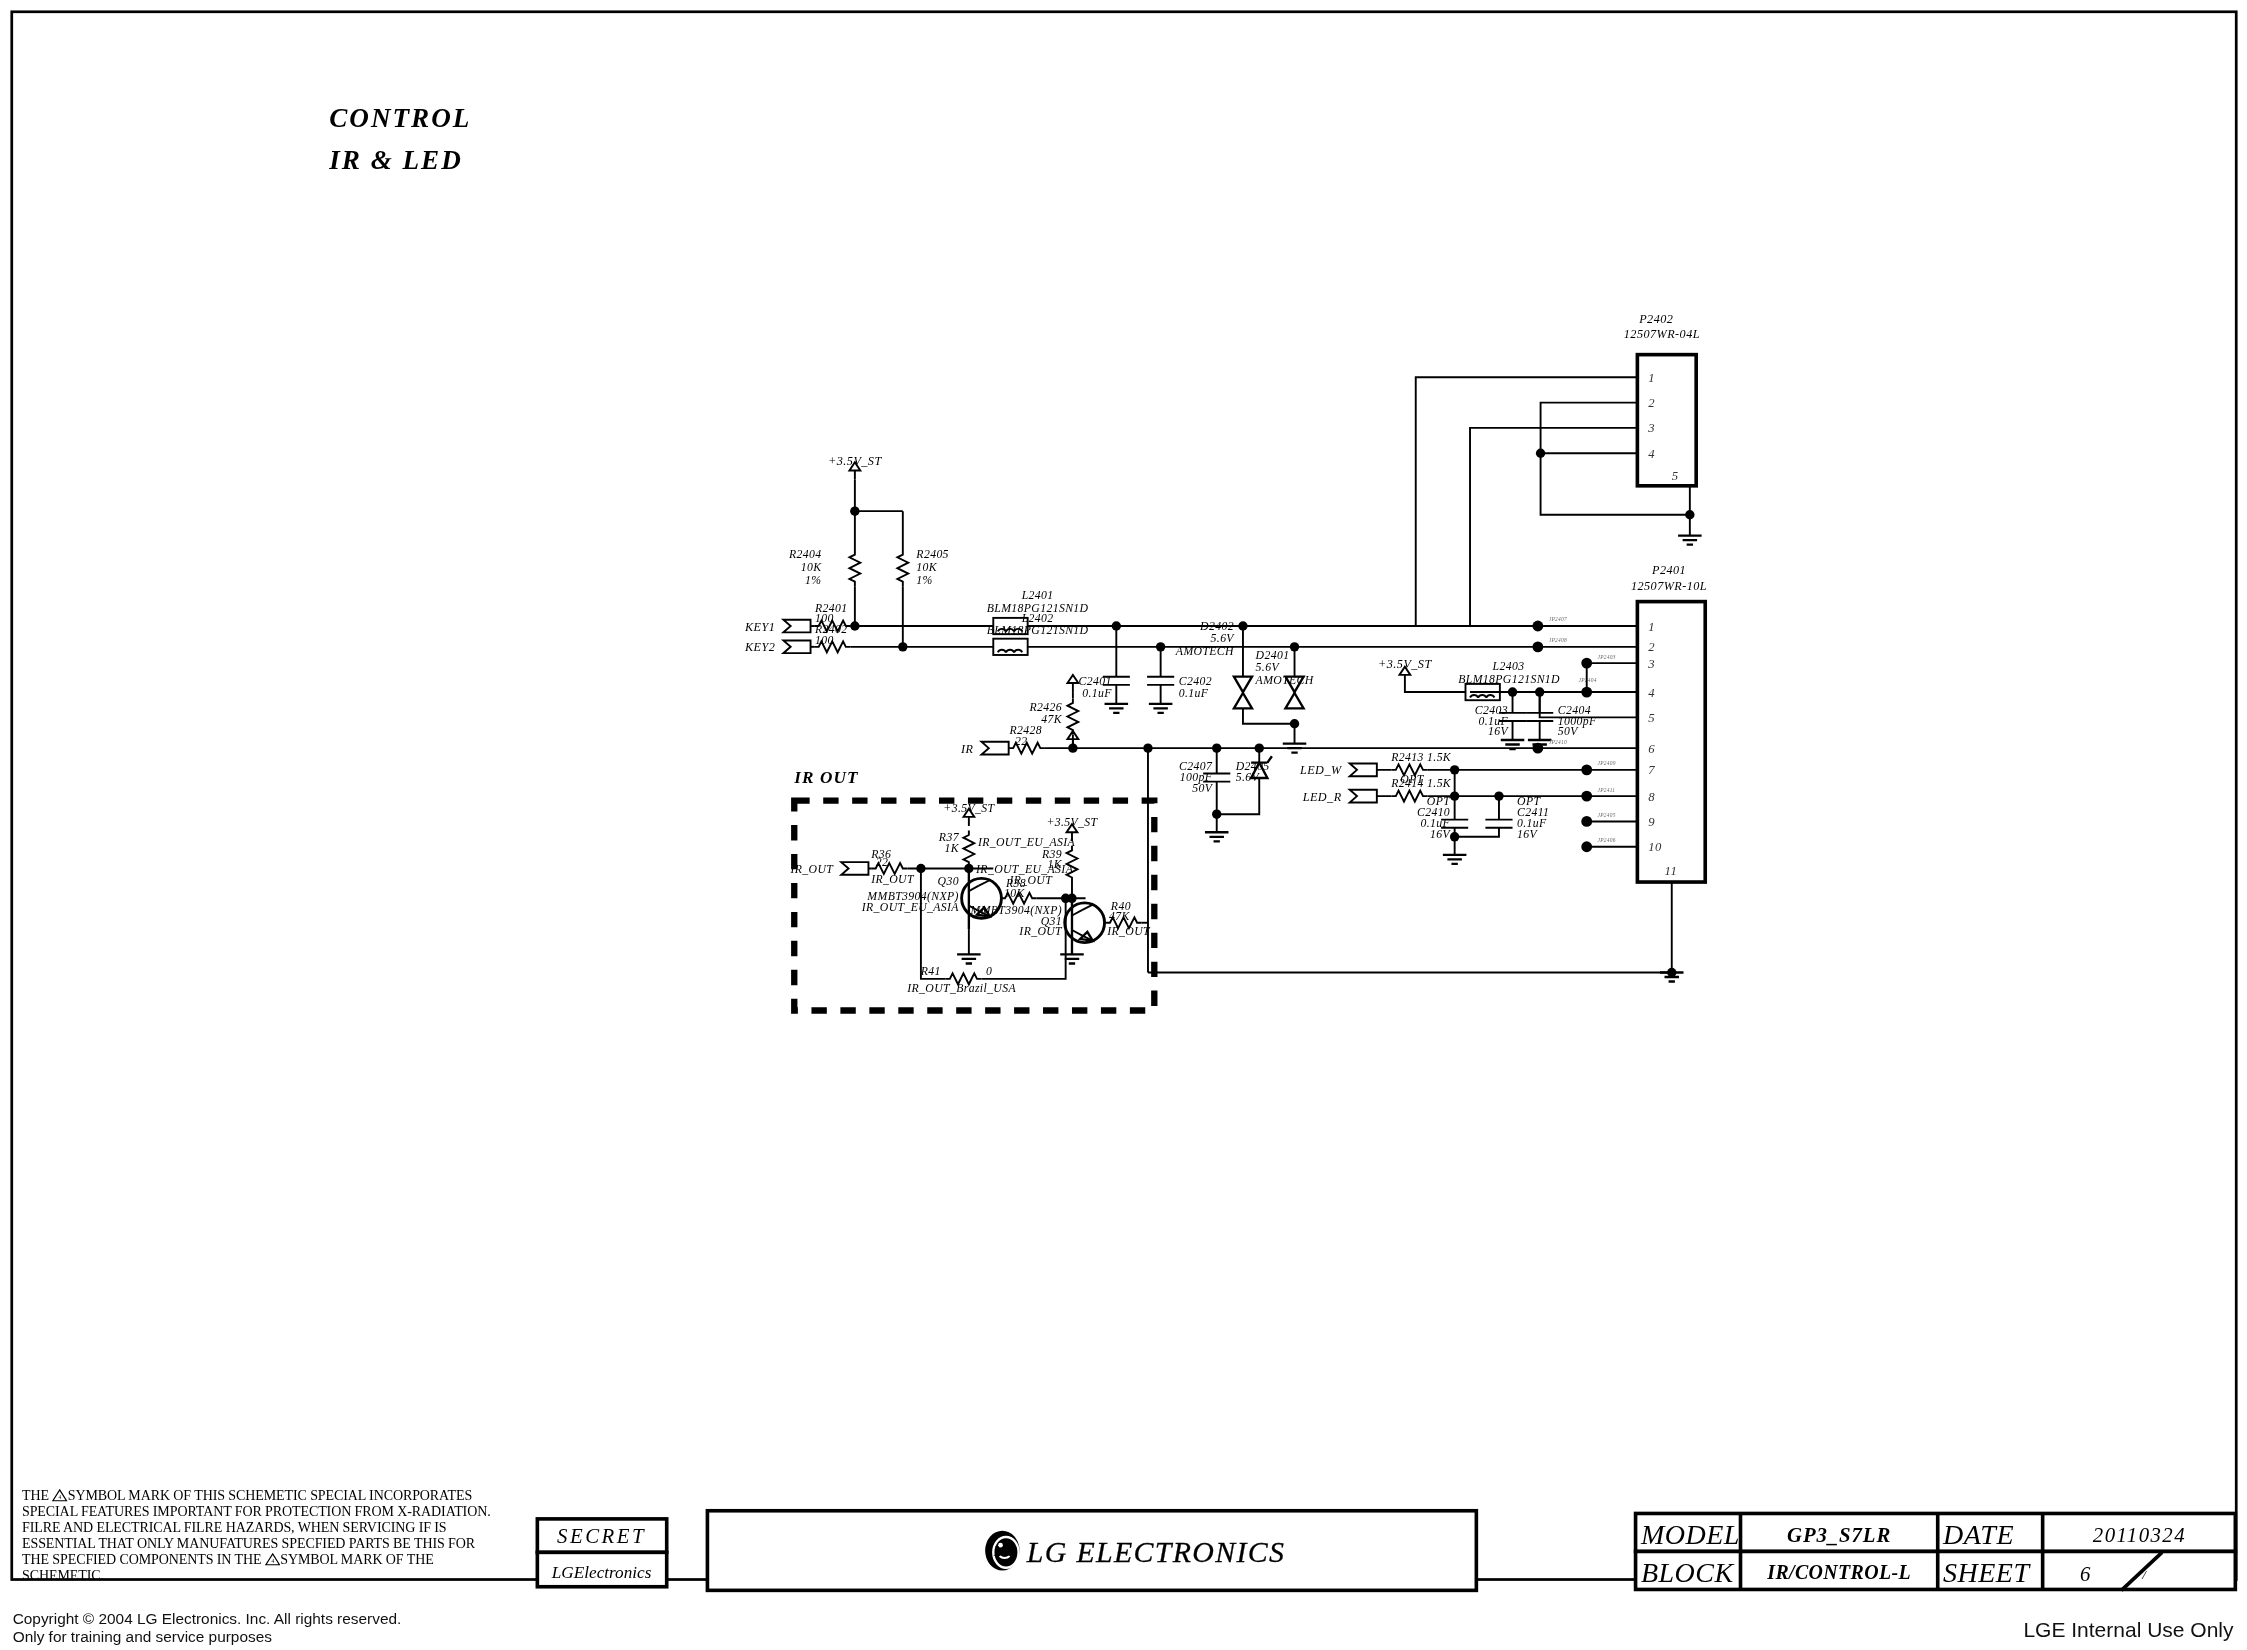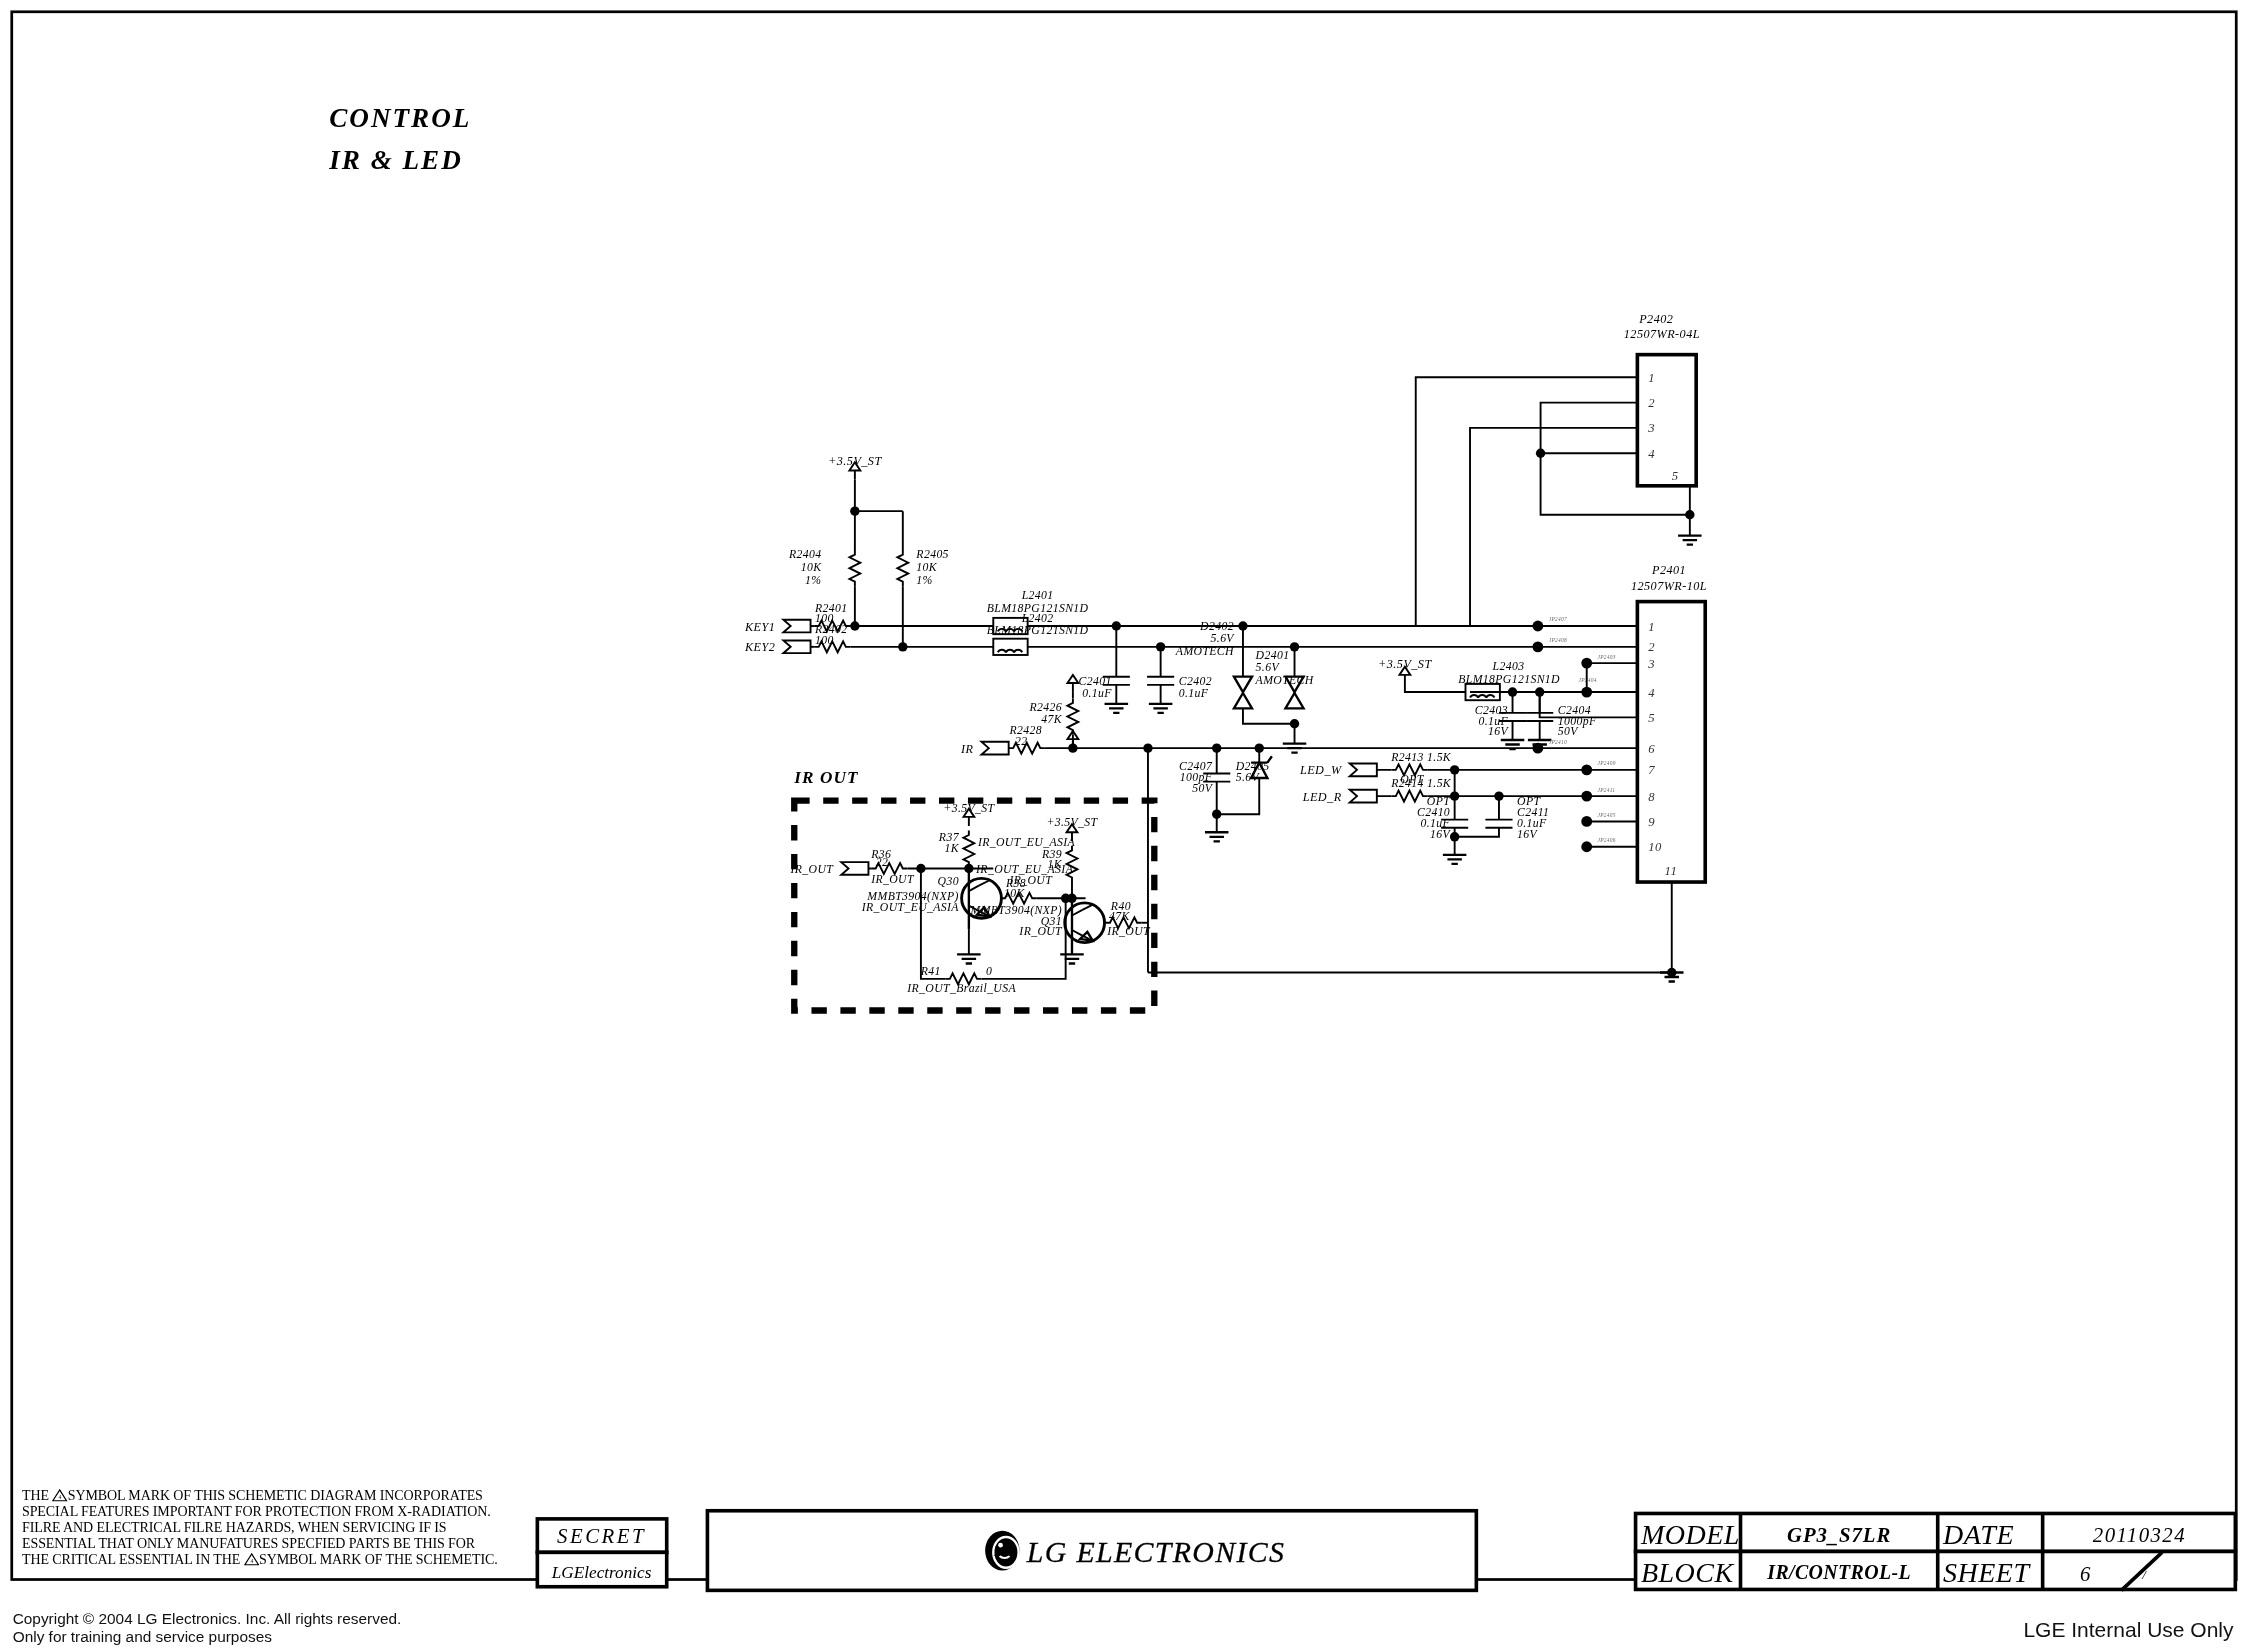--- a/index.html
+++ b/index.html
@@ -549,25 +549,25 @@
     <text class="sr-only" x="2368" y="1745">/</text>
   </g>
 
 </svg>
 </div>
 
 <div class="warn">
   <span>THE </span><span class="tri"><svg width="15.4" height="12.7" viewBox="0 0 17 14" style="font-size:15.4px">
         <path d="M8.5,1 L16,13 L1,13 Z" fill="none" stroke="#000" stroke-width="1.3"></path>
         <text x="8.5" y="11.5" font-size="6" text-anchor="middle" font-family="Liberation Serif, serif">4</text>
-      </svg></span><span>SYMBOL MARK OF THIS SCHEMETIC DIAGRAM INCORPORATES</span><br>
+      </svg></span><span>SYMBOL MARK OF THIS SCHEMETIC SPECIAL INCORPORATES</span><br>
   <span>SPECIAL FEATURES IMPORTANT FOR PROTECTION FROM X-RADIATION.</span><br>
   <span>FILRE AND ELECTRICAL FILRE HAZARDS, WHEN SERVICING IF IS</span><br>
   <span>ESSENTIAL THAT ONLY MANUFATURES SPECFIED PARTS BE THIS FOR</span><br>
-  <span>THE CRITICAL ESSENTIAL IN THE </span><span class="tri"><svg width="15.4" height="12.7" viewBox="0 0 17 14" style="font-size:15.4px">
+  <span>THE SPECFIED COMPONENTS IN THE </span><span class="tri"><svg width="15.4" height="12.7" viewBox="0 0 17 14" style="font-size:15.4px">
         <path d="M8.5,1 L16,13 L1,13 Z" fill="none" stroke="#000" stroke-width="1.3"></path>
         <text x="8.5" y="11.5" font-size="6" text-anchor="middle" font-family="Liberation Serif, serif">4</text>
       </svg></span><span>SYMBOL MARK OF THE SCHEMETIC.</span>
 </div>
 
 <div class="copy">Copyright © 2004 LG Electronics. Inc. All rights reserved.
 Only for training and service purposes</div>
 <div class="internal">LGE Internal Use Only</div>
 
 

